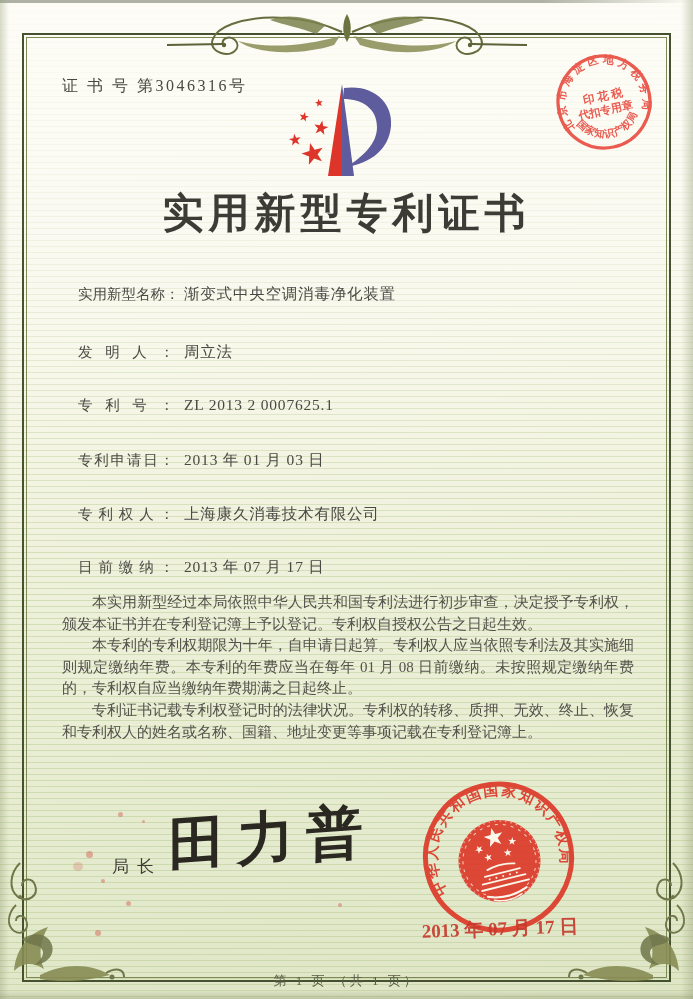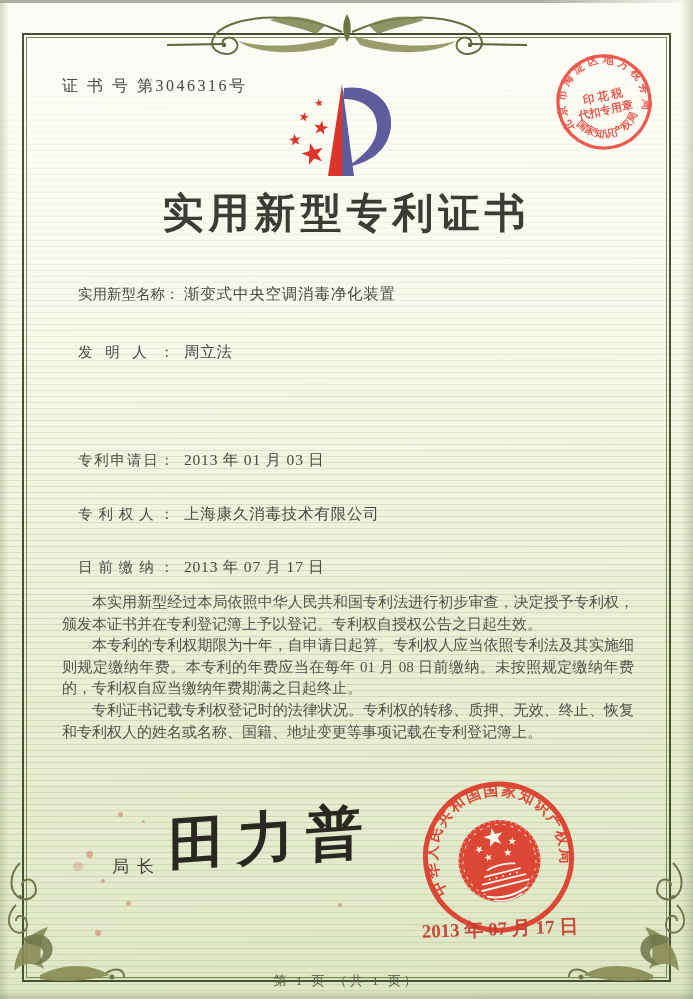--- a/index.html
+++ b/index.html
@@ -127,20 +127,23 @@
   </svg>
 
   <div class="title">实用新型专利证书</div>
 
   <div class="field-row" style="top:284px">
     <span class="field-label">实用新型名称：</span><span class="field-value">渐变式中央空调消毒净化装置</span>
   </div>
   <div class="field-row" style="top:342px">
     <span class="field-label">发明人：</span><span class="field-value">周立法</span>
   </div>
+  <div class="field-row" style="top:396px">
+    <span class="field-label">专利号：</span><span class="field-value">ZL 2013 2 0007625.1</span>
+  </div>
   <div class="field-row" style="top:450px">
     <span class="field-label">专利申请日：</span><span class="field-value">2013 年 01 月 03 日</span>
   </div>
   <div class="field-row" style="top:504px">
     <span class="field-label">专利权人：</span><span class="field-value">上海康久消毒技术有限公司</span>
   </div>
   <div class="field-row" style="top:557px">
     <span class="field-label">日前缴纳：</span><span class="field-value">2013 年 07 月 17 日</span>
   </div>
 

